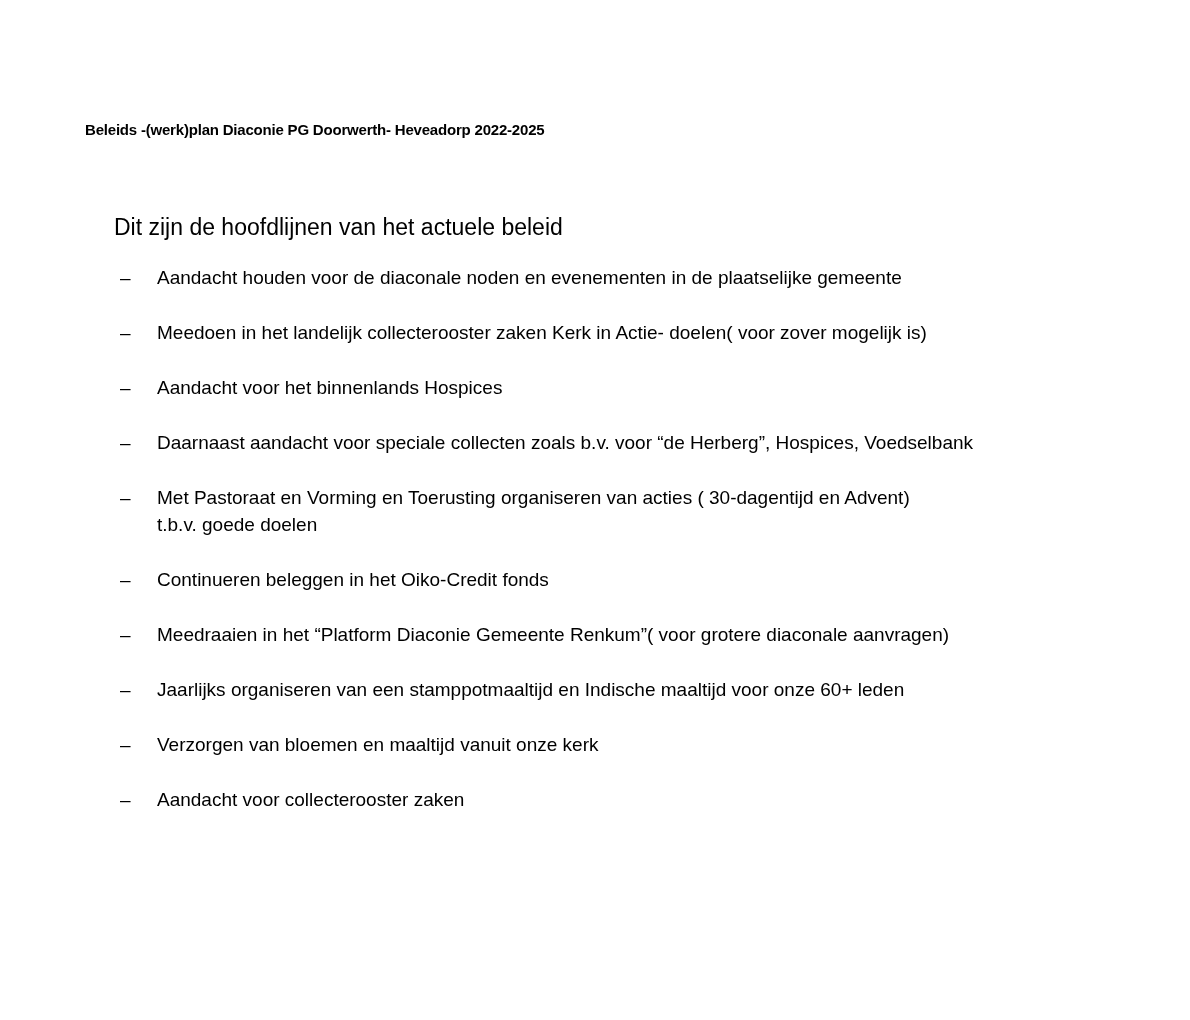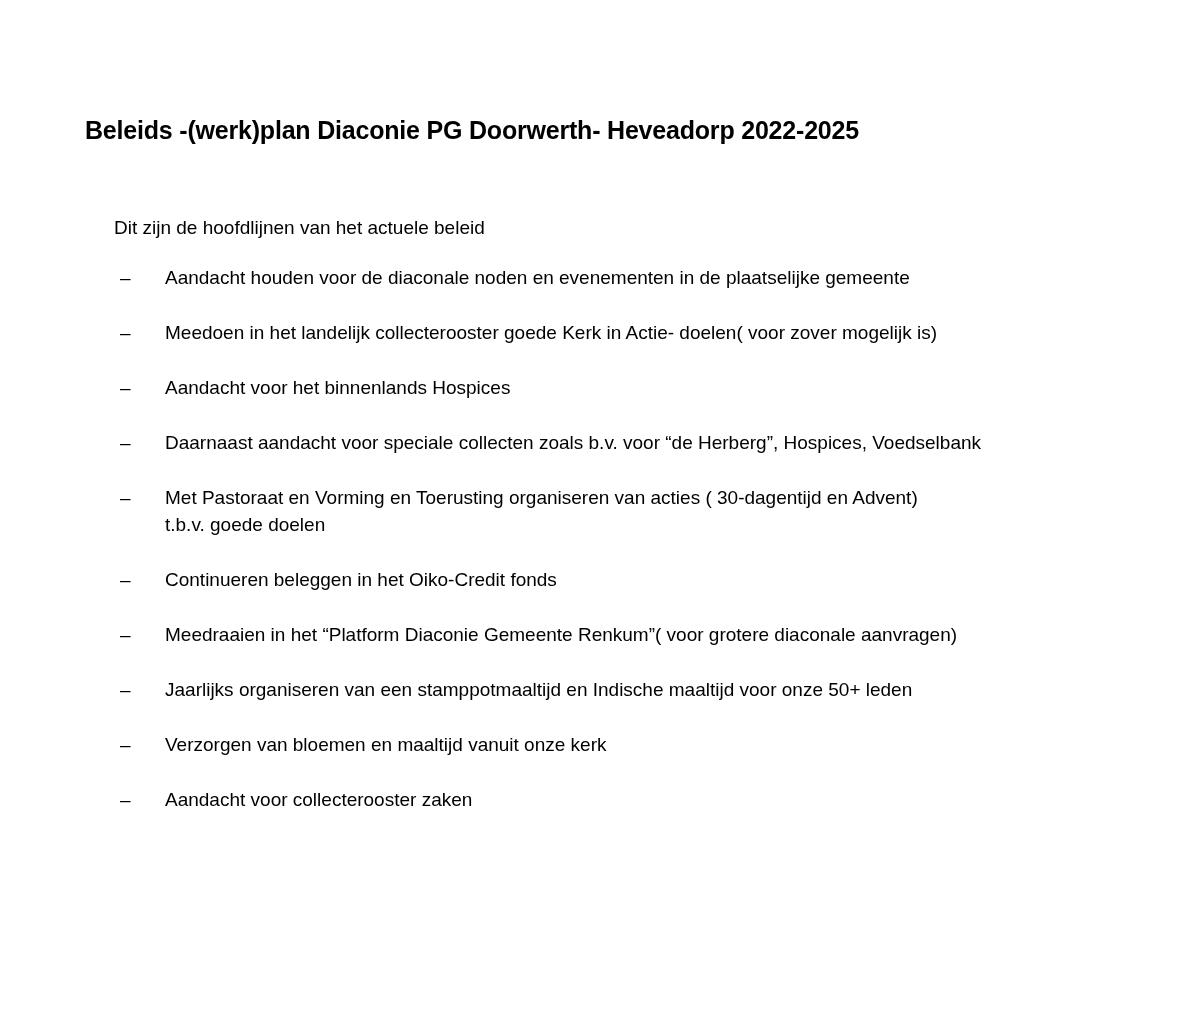--- a/index.html
+++ b/index.html
@@ -18,31 +18,31 @@
     .slide {
       position: absolute;
       left: 0; top: 0;
       width: 1190px; height: 1020px;
       background: #ffffff;
     }
     .title {
       position: absolute;
       left: 85px;
       top: 114px;
-      font-size: 25px;
+      font-size: 15px;
       font-weight: bold;
       letter-spacing: -0.2px;
       white-space: nowrap;
       line-height: 32px;
     }
     .intro {
       position: absolute;
       left: 114px;
       top: 214px;
-      font-size: 19px;
+      font-size: 23px;
       line-height: 27px;
       white-space: nowrap;
     }
     .bullets {
       position: absolute;
       left: 120px;
       top: 264px;
       margin: 0;
       padding: 0;
       list-style: none;
@@ -58,38 +58,37 @@
     .bullet .dash {
       position: absolute;
       left: 0;
       top: 0;
       width: 16px;
       text-align: left;
     }
     .bullet .text {
       display: block;
       white-space: pre-line;
-      margin-left: 8px;
     }
   </style>
 </head>
 <body>
 
 <div class="slide">
   <div class="title">Beleids -(werk)plan Diaconie PG Doorwerth- Heveadorp 2022-2025</div>
   <div class="intro">Dit zijn de hoofdlijnen van het actuele beleid</div>
 
   <ul class="bullets">
     <li class="bullet">
       <span class="dash">–</span>
       <span class="text">Aandacht houden voor de diaconale noden en evenementen in de plaatselijke gemeente</span>
     </li>
     <li class="bullet">
       <span class="dash">–</span>
-      <span class="text">Meedoen in het landelijk collecterooster goede Kerk in Actie- doelen( voor zover mogelijk is)</span>
+      <span class="text">Meedoen in het landelijk collecterooster zaken Kerk in Actie- doelen( voor zover mogelijk is)</span>
     </li>
     <li class="bullet">
       <span class="dash">–</span>
       <span class="text">Aandacht voor het binnenlands Hospices</span>
     </li>
     <li class="bullet">
       <span class="dash">–</span>
       <span class="text">Daarnaast aandacht voor speciale collecten zoals b.v. voor “de Herberg”, Hospices, Voedselbank</span>
     </li>
     <li class="bullet">
@@ -100,21 +99,21 @@
     <li class="bullet">
       <span class="dash">–</span>
       <span class="text">Continueren beleggen in het Oiko-Credit fonds</span>
     </li>
     <li class="bullet">
       <span class="dash">–</span>
       <span class="text">Meedraaien in het “Platform Diaconie Gemeente Renkum”( voor grotere diaconale aanvragen)</span>
     </li>
     <li class="bullet">
       <span class="dash">–</span>
-      <span class="text">Jaarlijks organiseren van een stamppotmaaltijd en Indische maaltijd voor onze 50+ leden</span>
+      <span class="text">Jaarlijks organiseren van een stamppotmaaltijd en Indische maaltijd voor onze 60+ leden</span>
     </li>
     <li class="bullet">
       <span class="dash">–</span>
       <span class="text">Verzorgen van bloemen en maaltijd vanuit onze kerk</span>
     </li>
     <li class="bullet">
       <span class="dash">–</span>
       <span class="text">Aandacht voor collecterooster zaken</span>
     </li>
   </ul>

